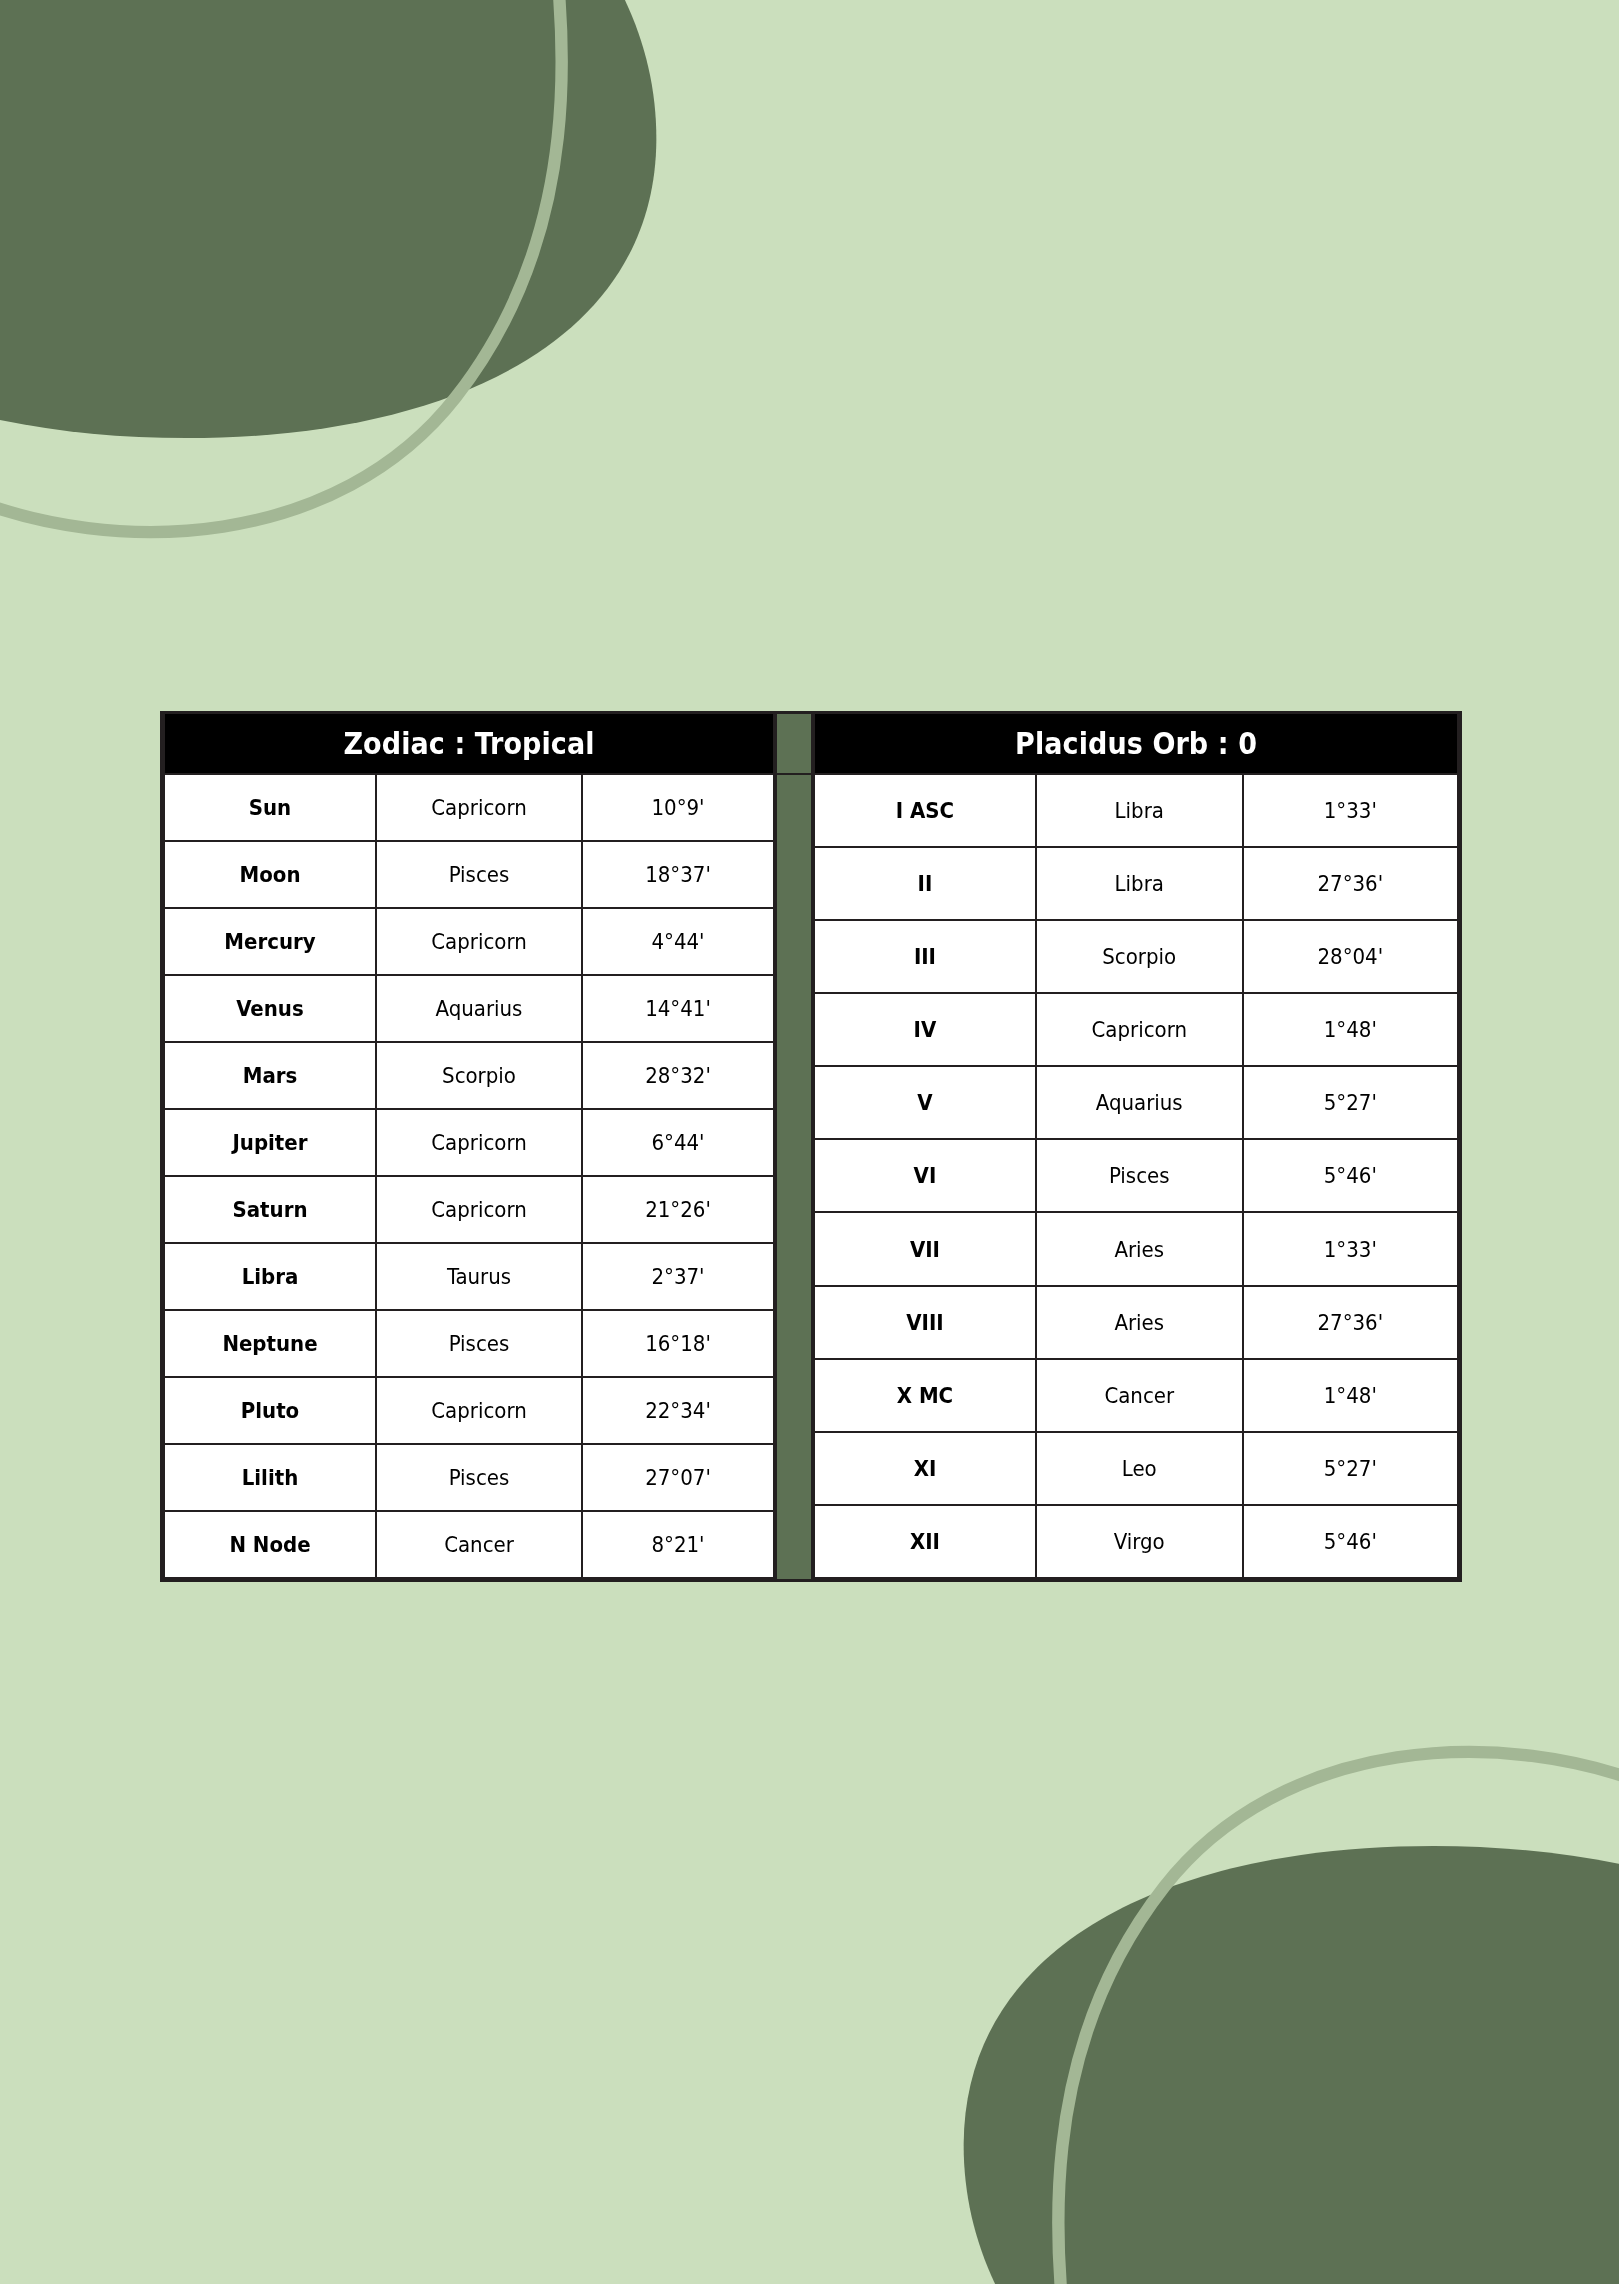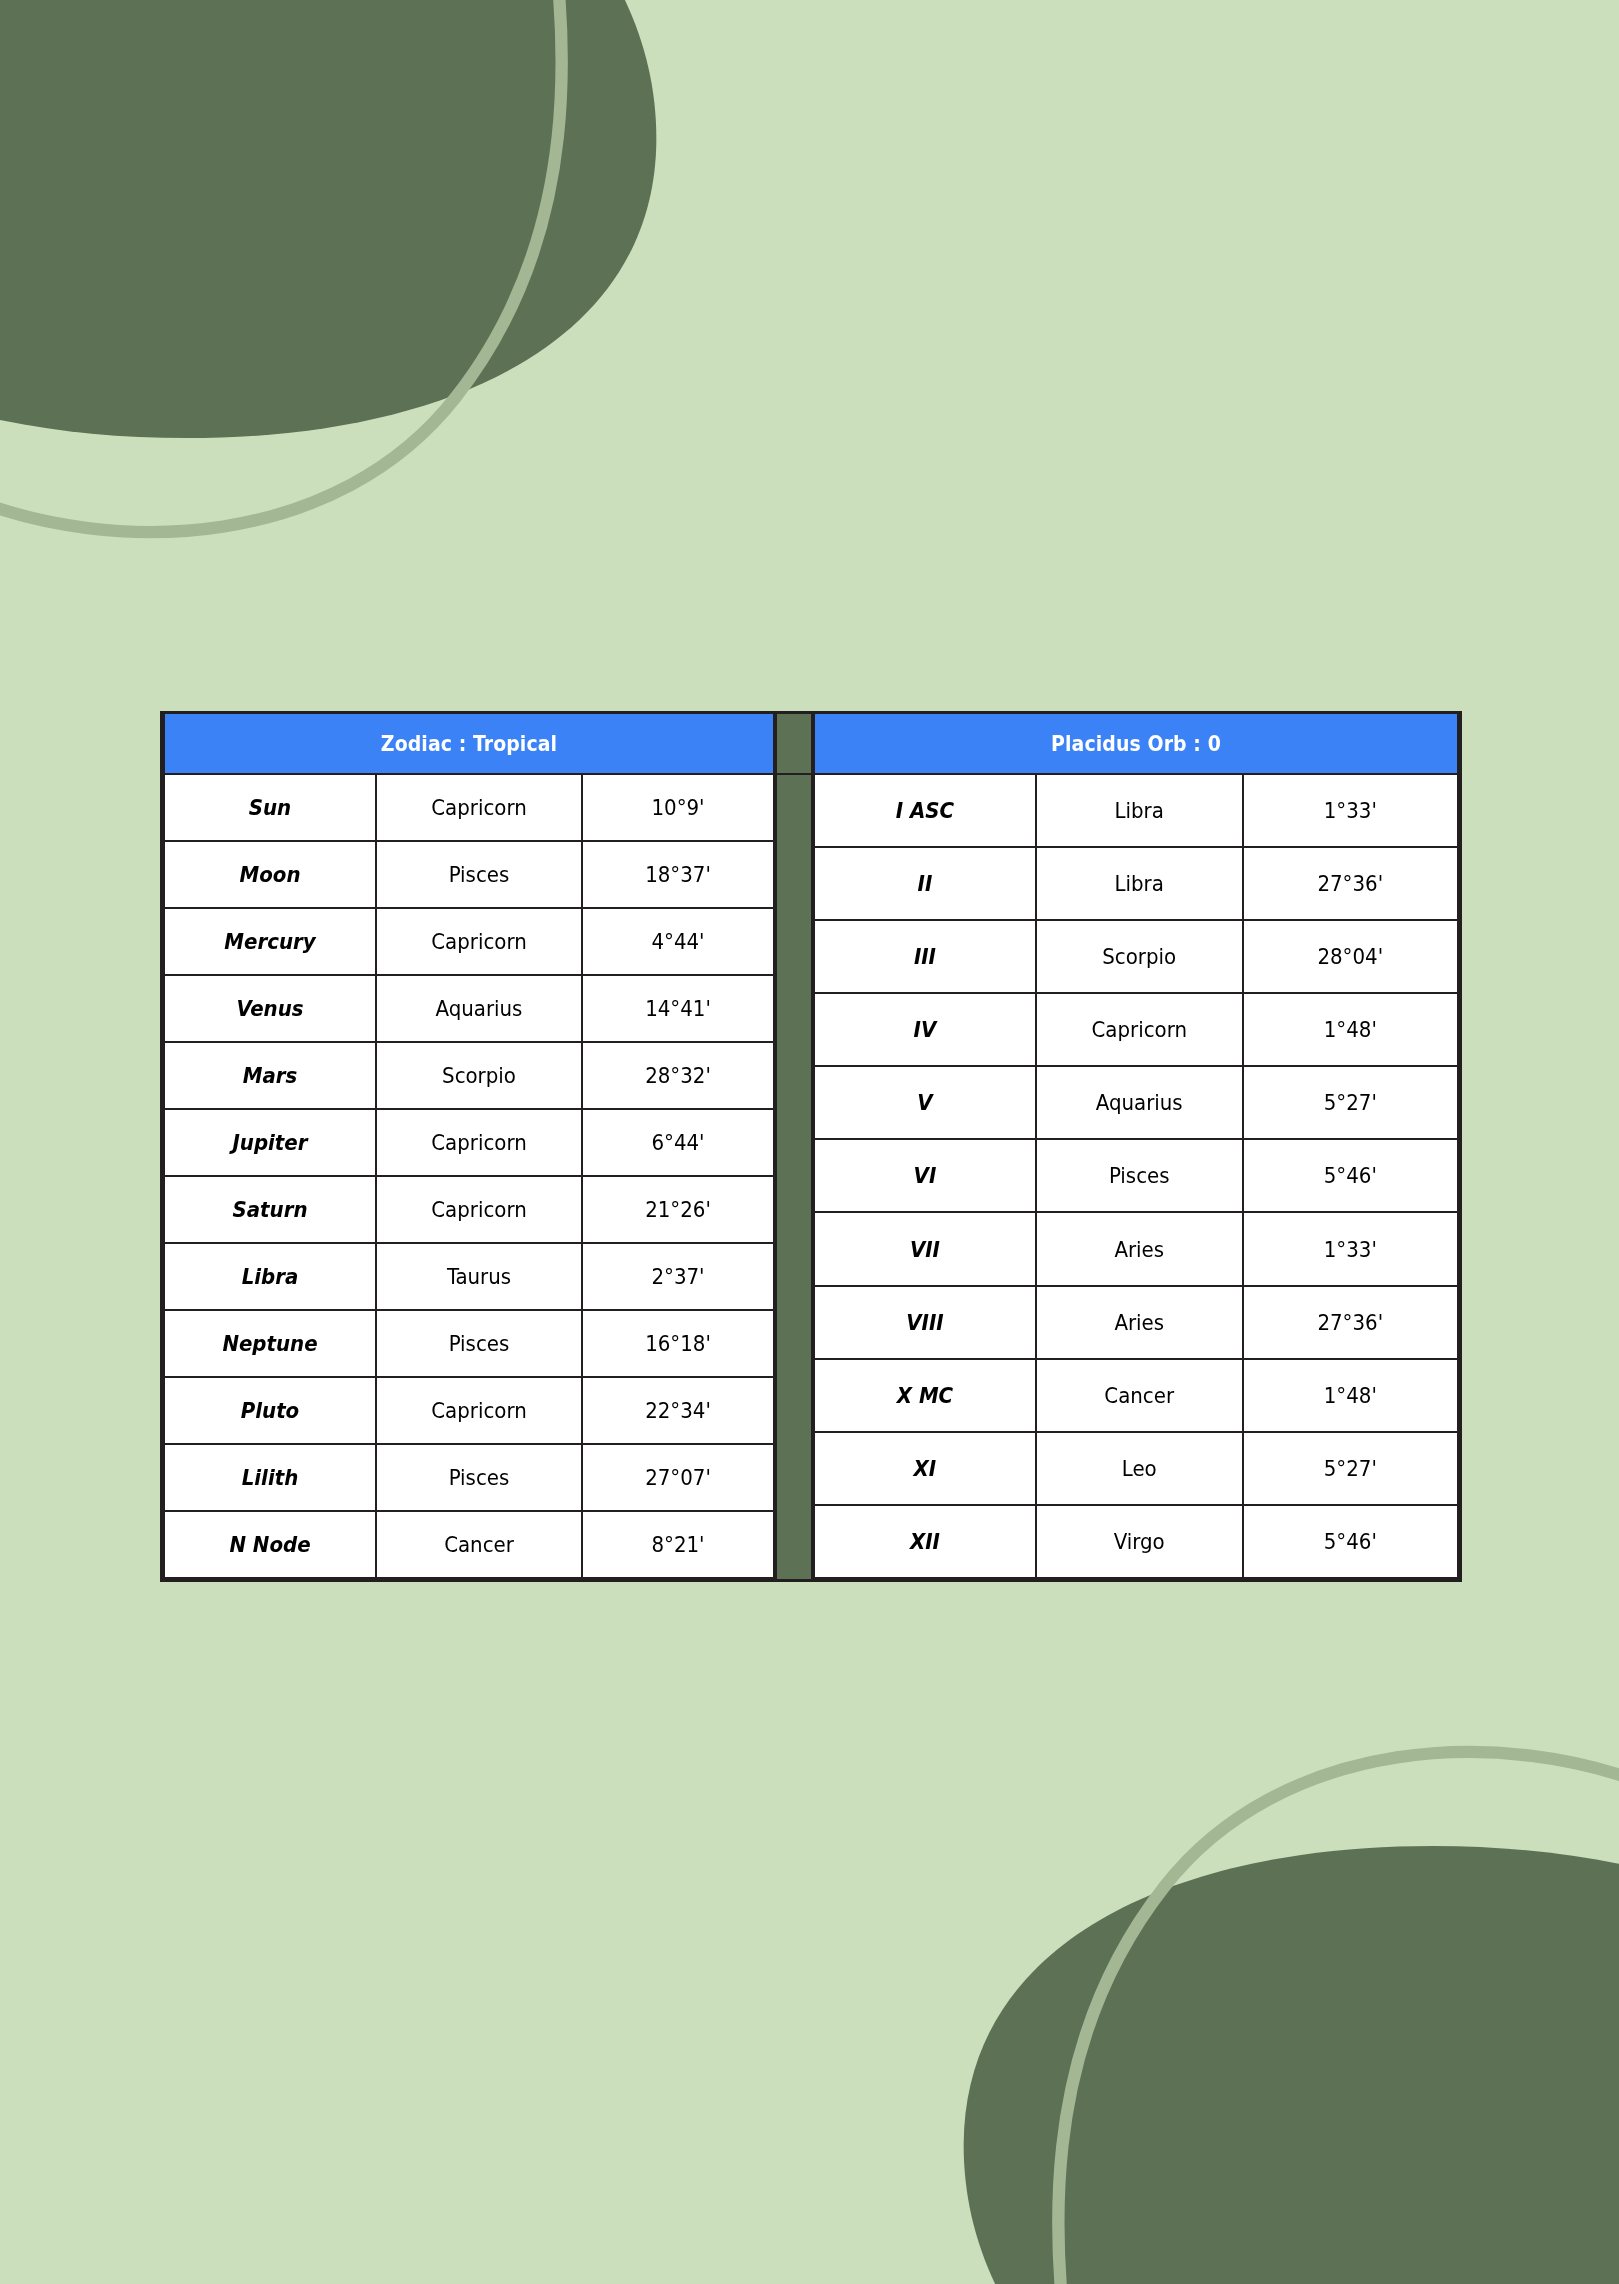--- a/index.html
+++ b/index.html
@@ -52,39 +52,38 @@
   .chart-table td {
     border: 2px solid #231f20;
     padding: 0;
     margin: 0;
     text-align: center;
     vertical-align: middle;
     background: #ffffff;
   }
 
   .chart-table thead th {
-    background: #3b82f6;
+    background: #000000;
     color: #ffffff;
     height: 59px;
-    font-size: 21px;
+    font-size: 30px;
     font-weight: bold;
     letter-spacing: 0.1px;
     border-top: none;
   }
 
   .chart-table tbody td {
     height: 65px;
     font-size: 22px;
     color: #000000;
     font-weight: normal;
   }
 
   .chart-table tbody td.label {
     font-weight: bold;
-    font-style: italic;
   }
 
   
   .chart-table.left  col.c1 { width: 212px; }
   .chart-table.left  col.c2 { width: 206px; }
   .chart-table.left  col.c3 { width: 192px; }
 
   
   .chart-table.right col.c1 { width: 206px; }
   .chart-table.right col.c2 { width: 192px; }

